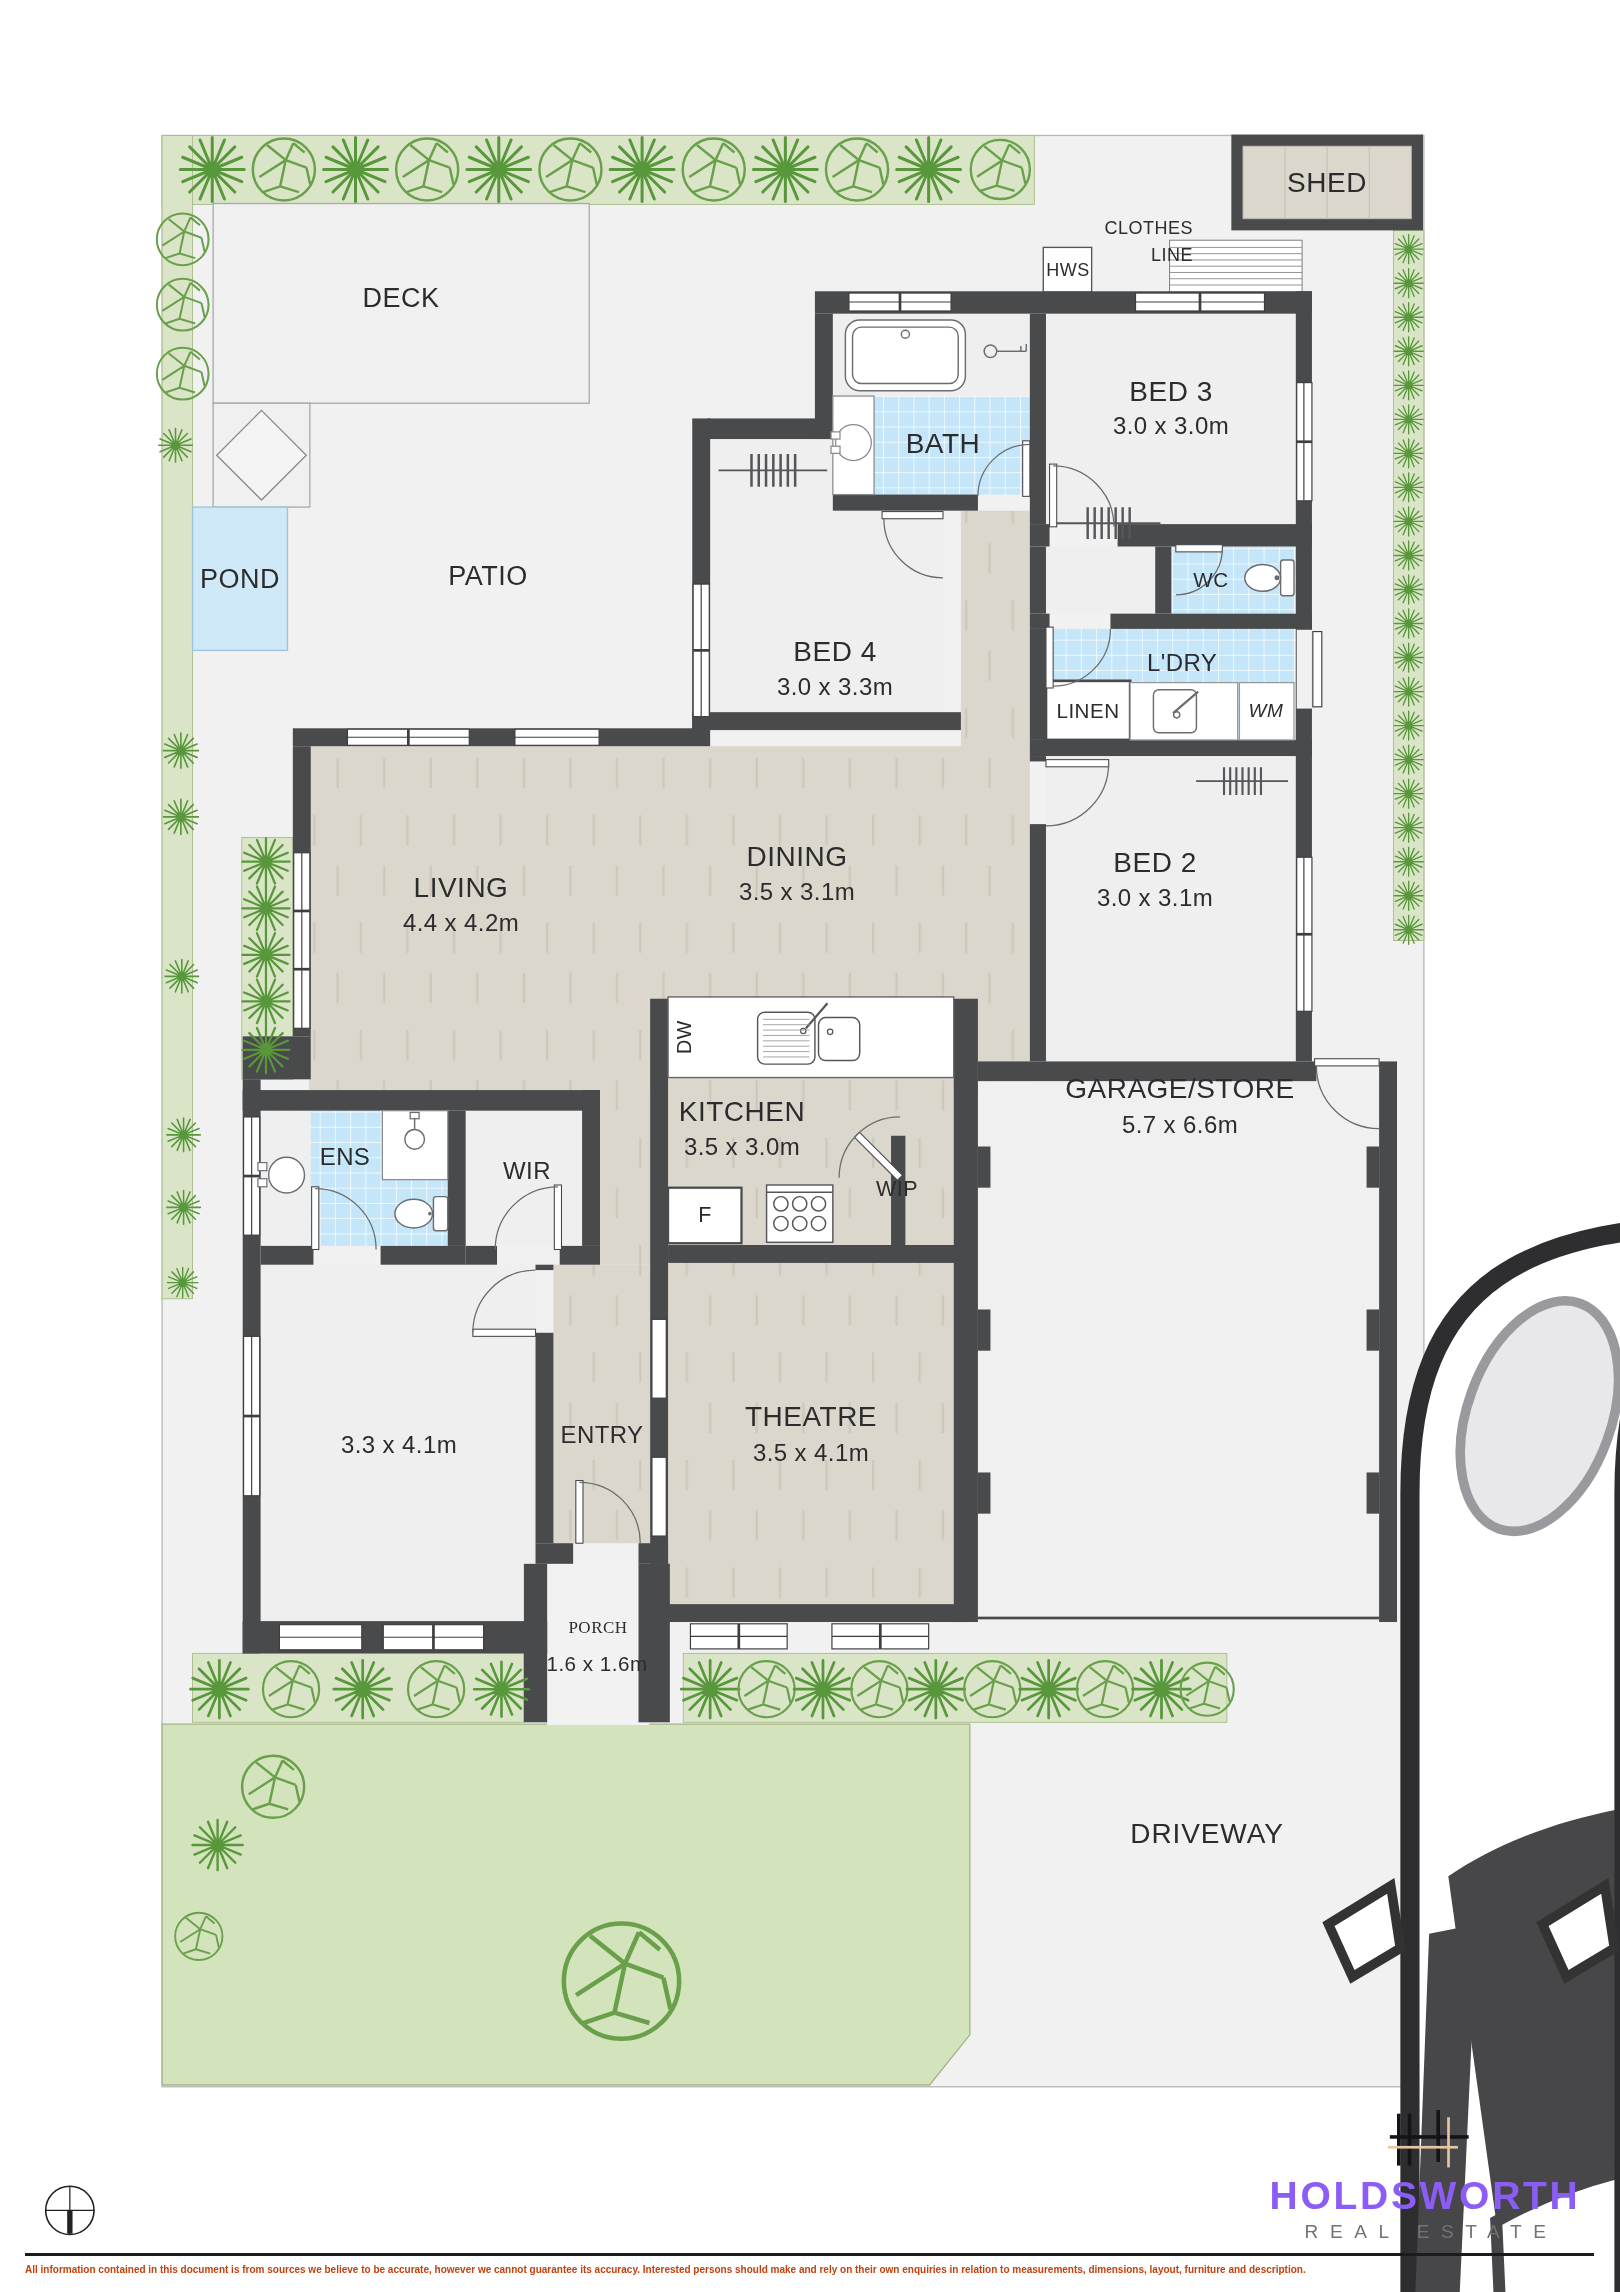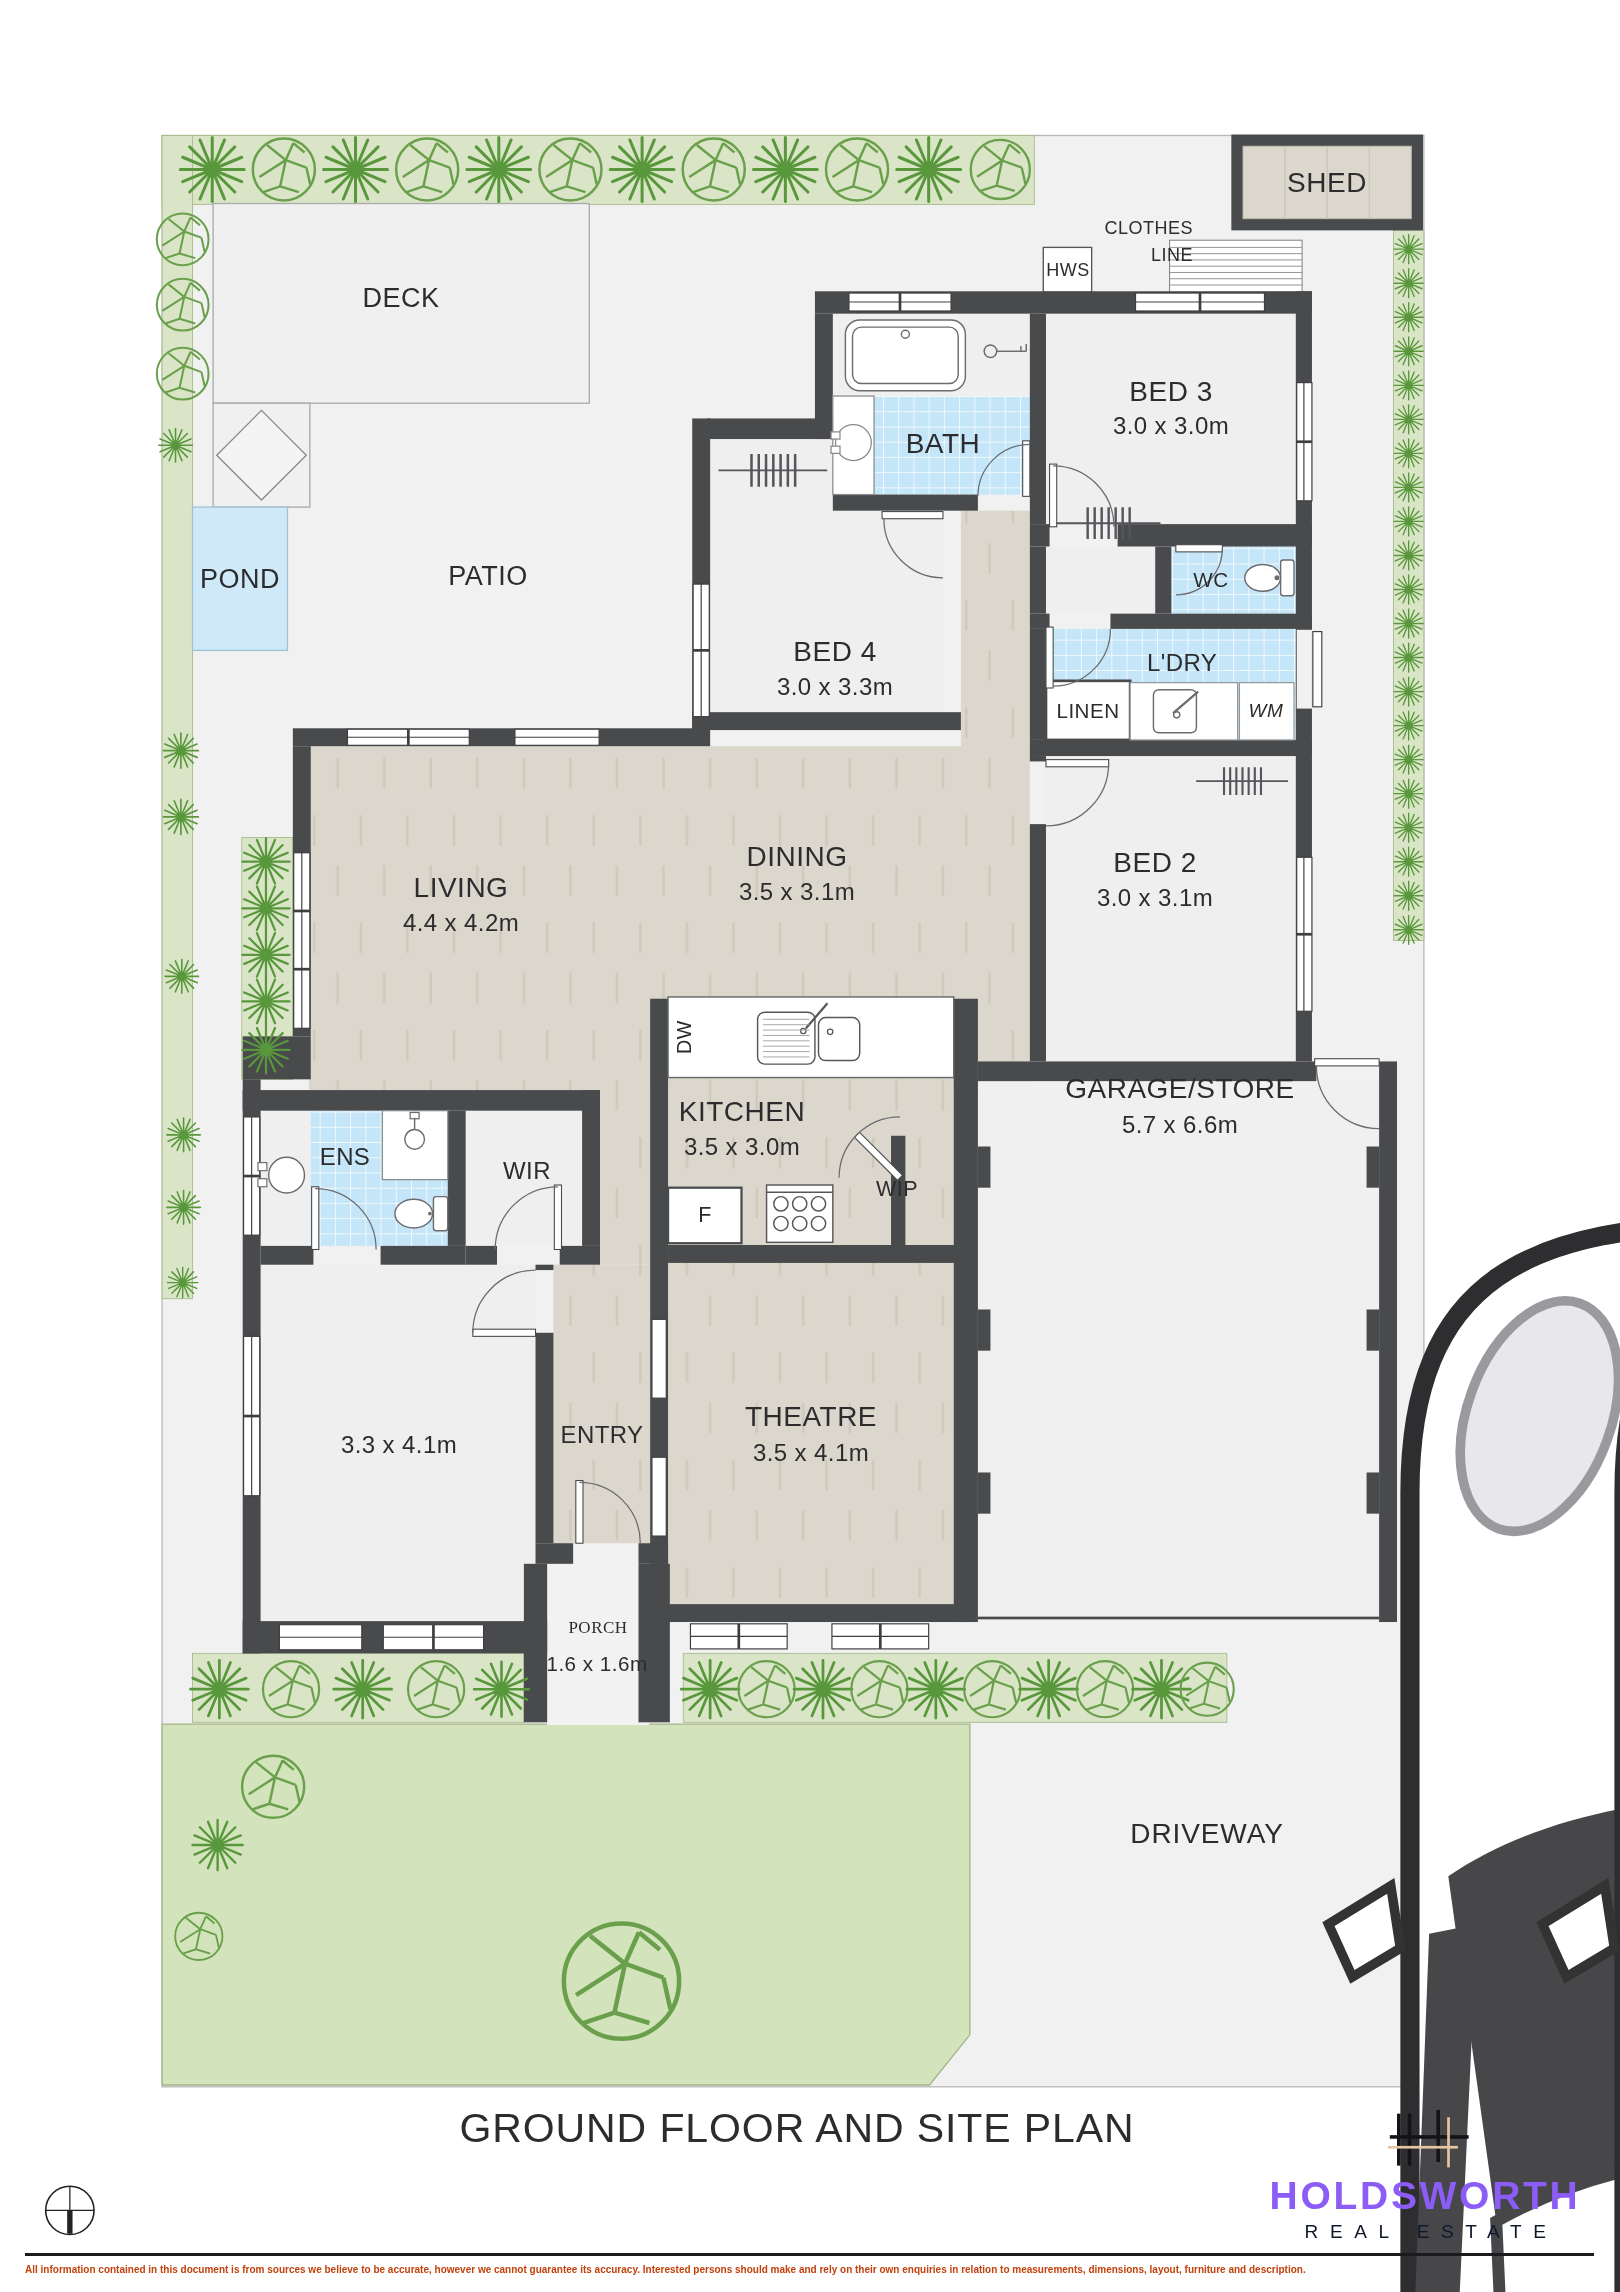--- a/index.html
+++ b/index.html
@@ -15,21 +15,21 @@
   .s25{font-size:17px;font-family:Liberation Serif, serif;}
   .s24{font-size:21.5px;}
   .s23{font-size:20.6px;}
   .s22{font-size:19.7px;}
   .s21{font-size:19px;font-style:italic;}
   .s20{font-size:18px;}
   .wrap{white-space:normal;line-height:1.25;}
   .clothes{transform:none;text-align:right;line-height:1.5;}
   .dw{transform:translate(-50%,-50%) rotate(-90deg);}
   .brand-name{font-size:39px;font-weight:700;letter-spacing:2.7px;color:#8b5cf6;}
-  .brand-tag{font-size:19px;letter-spacing:11.6px;color:#0f172a;}
+  .brand-tag{font-size:19px;letter-spacing:11.6px;color:#737373;}
   .rule{position:absolute;left:25px;width:1569px;height:2.7px;background:#1b1b1d;}
   .disclaimer{position:absolute;left:25px;top:2264px;width:1576px;font-size:10px;color:#c2410c;
               letter-spacing:0;white-space:nowrap;font-weight:bold;}
 </style>
 </head>
 <body>
 
 <div class="page">
 
 <svg class="plan" width="1620" height="2293" viewBox="0 0 1809 2560">
@@ -467,21 +467,20 @@
   <div class="lbl s27" style="left:527px;top:1171px">WIR</div>
   <div class="lbl s27" style="left:399px;top:1445px">3.3 x 4.1m</div>
   <div class="lbl s27" style="left:602px;top:1435px">ENTRY</div>
   <div class="lbl s29" style="left:811px;top:1417px">THEATRE</div>
   <div class="lbl s27" style="left:811px;top:1453px">3.5 x 4.1m</div>
   <div class="lbl s25" style="left:598px;top:1628px">PORCH</div>
   <div class="lbl s23" style="left:597px;top:1664px">1.6 x 1.6m</div>
 
   <div class="lbl s29" style="left:1207px;top:1834px;letter-spacing:0.9px">DRIVEWAY</div>
 
-  <div class="lbl s46" style="left:797px;top:2128px">GROUND FLOOR AND SITE PLAN</div>
 
   <div class="lbl brand-name" style="left:1425px;top:2196px">HOLDSWORTH</div>
   <div class="lbl brand-tag" style="left:1431px;top:2232px">REAL ESTATE</div>
 
   <div class="rule" style="top:2253px"></div>
   <div class="disclaimer">All information contained in this document is from sources we believe to be accurate, however we cannot guarantee its accuracy. Interested persons should make and rely on their own enquiries in relation to measurements, dimensions, layout, furniture and description.</div>
 </div>
 
 
 </body></html>

